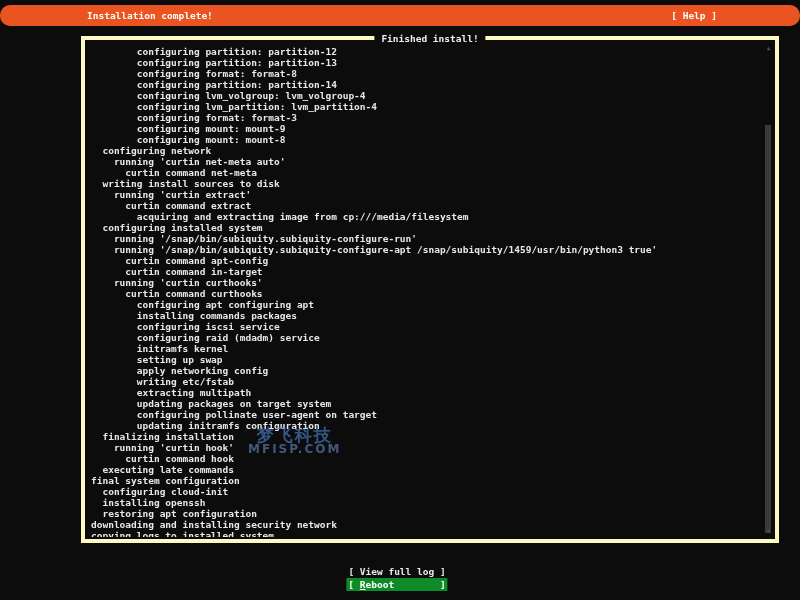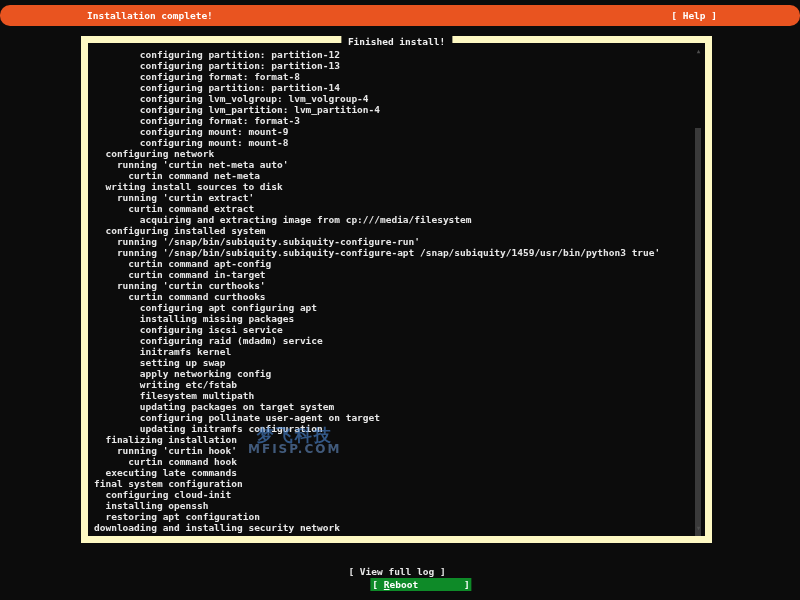--- a/index.html
+++ b/index.html
@@ -9,22 +9,22 @@
     font-family:"DejaVu Sans Mono","Liberation Mono",monospace;
     font-weight:bold;font-size:9.5px;color:#e8e8e8;
   }
   .topbar{
     position:absolute;left:0;top:5px;width:800px;height:21px;
     background:#e95420;color:#ffffff;
     display:flex;align-items:center;justify-content:space-between;
     box-sizing:border-box;padding:0 83px 0 87px;border-radius:10px;
   }
   .panel{
-    position:absolute;left:81px;top:36px;width:631px;height:507px;
-    border:7px solid #fef9c3;box-sizing:border-box;background:#0c0c0c;text-decoration:underline;
+    position:absolute;left:81px;top:36px;width:698px;height:507px;
+    border:4px solid #fef9c3;box-sizing:border-box;background:#0c0c0c;text-decoration:underline;
   }
   .panel-title{
     position:absolute;top:-7px;left:50%;transform:translateX(-50%);
     background:#0c0c0c;padding:0 7px;white-space:nowrap;color:#f0f0f0;
   }
   .log{
     position:absolute;left:6px;top:6px;right:16px;bottom:2px;
     overflow:hidden;line-height:11px;
   }
   .log-line{white-space:pre;height:11px;}
@@ -54,21 +54,21 @@
     font-size:12px;font-weight:bold;letter-spacing:2px;line-height:8px;
     color:rgba(110,155,215,0.55);
   }
   .btn{white-space:pre;}
   .view-log{
     position:absolute;top:566px;left:397px;transform:translateX(-50%);
     color:#e8e8e8;
   }
   .reboot{
     position:absolute;top:578px;left:397px;transform:translateX(-50%);
-    background:#0e8a28;color:#ffffff;padding:1px 2px;margin-left:24px;
+    background:#0e8a28;color:#ffffff;padding:1px 2px;
   }
   .hotkey{text-decoration:underline;}
 </style>
 </head>
 <body>
 
 <div class="topbar">
   <span>Installation complete!</span>
   <span>[ Help ]</span>
 </div>
@@ -93,28 +93,28 @@
       <div class="log-line">      curtin command extract</div>
       <div class="log-line">        acquiring and extracting image from cp:///media/filesystem</div>
       <div class="log-line">  configuring installed system</div>
       <div class="log-line">    running '/snap/bin/subiquity.subiquity-configure-run'</div>
       <div class="log-line">    running '/snap/bin/subiquity.subiquity-configure-apt /snap/subiquity/1459/usr/bin/python3 true'</div>
       <div class="log-line">      curtin command apt-config</div>
       <div class="log-line">      curtin command in-target</div>
       <div class="log-line">    running 'curtin curthooks'</div>
       <div class="log-line">      curtin command curthooks</div>
       <div class="log-line">        configuring apt configuring apt</div>
-      <div class="log-line">        installing missing packages</div>
+      <div class="log-line">        installing commands packages</div>
       <div class="log-line">        configuring iscsi service</div>
       <div class="log-line">        configuring raid (mdadm) service</div>
       <div class="log-line">        initramfs kernel</div>
       <div class="log-line">        setting up swap</div>
       <div class="log-line">        apply networking config</div>
       <div class="log-line">        writing etc/fstab</div>
-      <div class="log-line">        filesystem multipath</div>
+      <div class="log-line">        extracting multipath</div>
       <div class="log-line">        updating packages on target system</div>
       <div class="log-line">        configuring pollinate user-agent on target</div>
       <div class="log-line">        updating initramfs configuration</div>
       <div class="log-line">  finalizing installation</div>
       <div class="log-line">    running 'curtin hook'</div>
       <div class="log-line">      curtin command hook</div>
       <div class="log-line">  executing late commands</div>
       <div class="log-line">final system configuration</div>
       <div class="log-line">  configuring cloud-init</div>
       <div class="log-line">  installing openssh</div>

